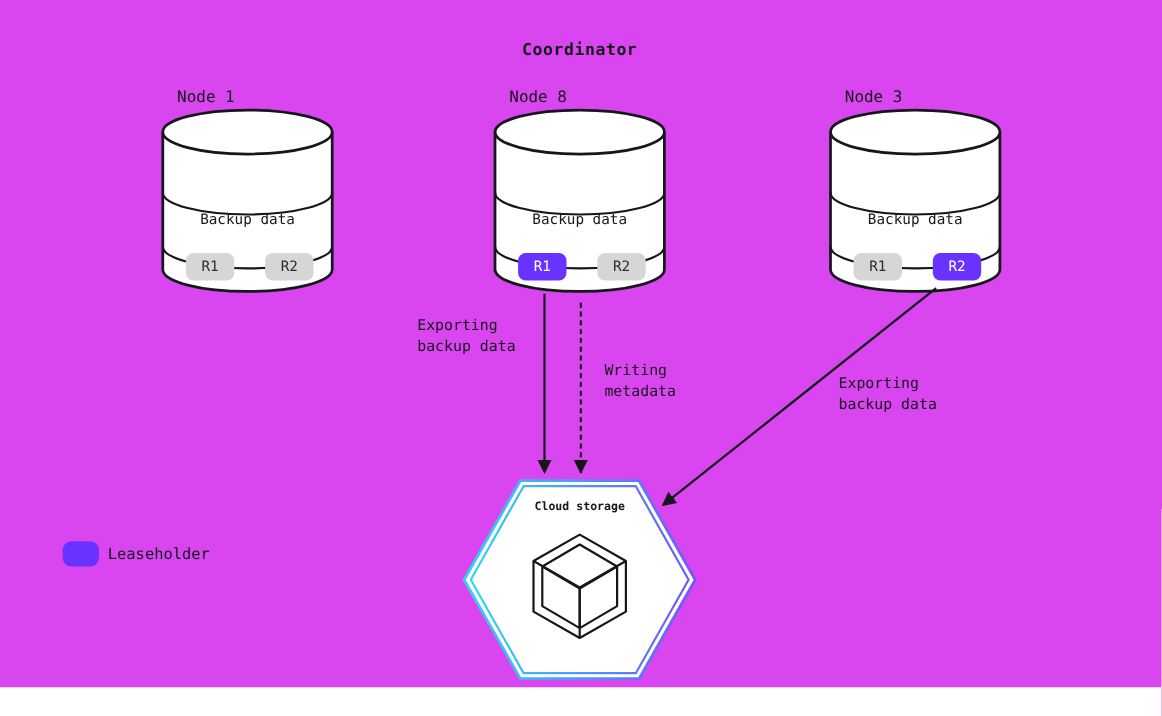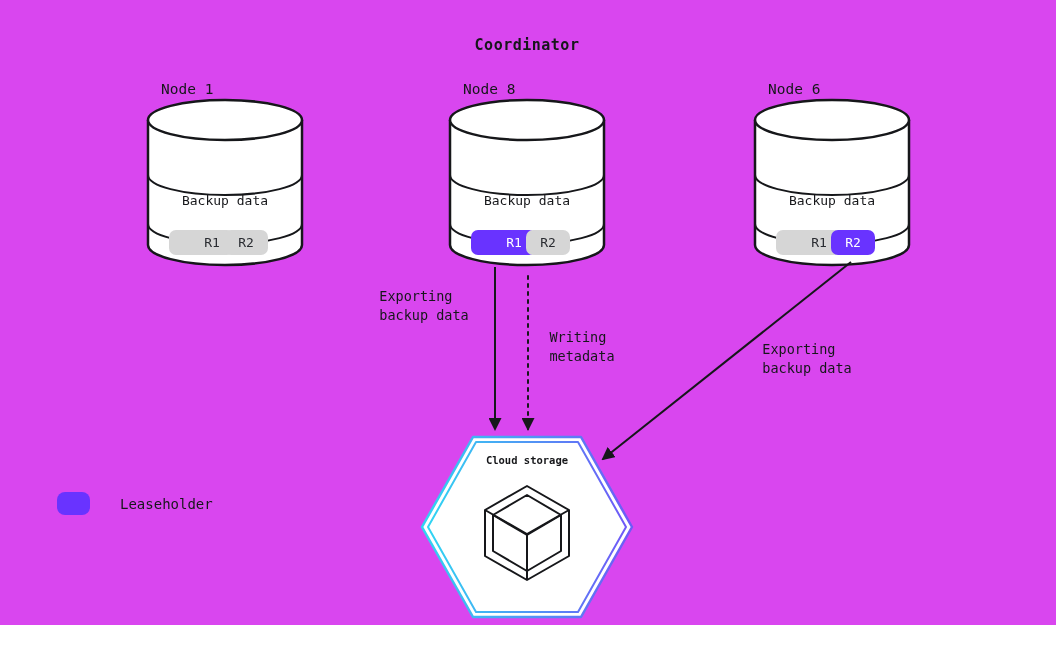--- a/index.html
+++ b/index.html
@@ -21,35 +21,35 @@
   .body-label{
     position:absolute;top:133px;left:0;width:160px;height:16px;line-height:16px;
     text-align:center;font-size:13px;white-space:nowrap;
   }
   .chip{
     position:absolute;top:170px;width:44px;height:25px;line-height:25px;
     border-radius:7px;text-align:center;font-size:13px;
   }
   .chip[data-type="replica"]{background:#d6d6d6;color:#2a2c31;}
   .chip[data-type="leaseholder"]{background:#6933ff;color:#ffffff;}
-  .chip-r1{left:24px;padding-left:21px;}
-  .chip-r2{left:79px;}
+  .chip-r1{left:24px;}
+  .chip-r2{left:96px;}
   .overlay{position:absolute;top:0;left:0;pointer-events:none;}
   .arrow-label{
     position:absolute;transform:translateX(-50%);
     font-size:13.5px;line-height:19px;white-space:nowrap;
   }
   .legend{position:absolute;left:57px;top:492px;}
   .legend-row{display:flex;align-items:center;height:23px;margin-bottom:14px;}
   .legend-swatch{
     width:33px;height:23px;border-radius:8px;flex:0 0 auto;
   }
   .legend-swatch[data-type="leaseholder"]{background:#6933ff;}
   .legend-swatch[data-type="replica"]{background:#d6d6d6;}
-  .legend-label{margin-left:30px;font-size:14px;white-space:nowrap;}
+  .legend-label{margin-left:8px;font-size:14px;white-space:nowrap;}
   .cloud-text{
     font-family:"DejaVu Sans Mono","Liberation Mono",monospace;
     font-size:10.5px;font-weight:bold;fill:#16171a;
   }
 </style>
 </head>
 <body>
 
 <div id="canvas">
 
@@ -75,21 +75,21 @@
       <path d="M3,77 A77,20 0 0 0 157,77" fill="none" stroke="#16171a" stroke-width="2"></path>
       <path d="M3,126 A77,20 0 0 0 157,126" fill="none" stroke="#16171a" stroke-width="2"></path>
       <ellipse cx="80" cy="22" rx="77" ry="20" fill="#ffffff" stroke="#16171a" stroke-width="2.5"></ellipse>
     </svg>
     <div class="body-label">Backup data</div>
     <div class="chip chip-r1" data-type="leaseholder">R1</div>
     <div class="chip chip-r2" data-type="replica">R2</div>
   </div>
 
   <div class="node" style="left:752px">
-    <div class="node-title">Node 6</div>
+    <div class="node-title">Node 3</div>
     <svg class="cyl" width="160" height="172" viewBox="0 0 160 172">
       <path d="M3,22 L3,147 A77,20 0 0 0 157,147 L157,22" fill="#ffffff" stroke="#16171a" stroke-width="2.5"></path>
       <path d="M3,77 A77,20 0 0 0 157,77" fill="none" stroke="#16171a" stroke-width="2"></path>
       <path d="M3,126 A77,20 0 0 0 157,126" fill="none" stroke="#16171a" stroke-width="2"></path>
       <ellipse cx="80" cy="22" rx="77" ry="20" fill="#ffffff" stroke="#16171a" stroke-width="2.5"></ellipse>
     </svg>
     <div class="body-label">Backup data</div>
     <div class="chip chip-r1" data-type="replica">R1</div>
     <div class="chip chip-r2" data-type="leaseholder">R2</div>
   </div>

